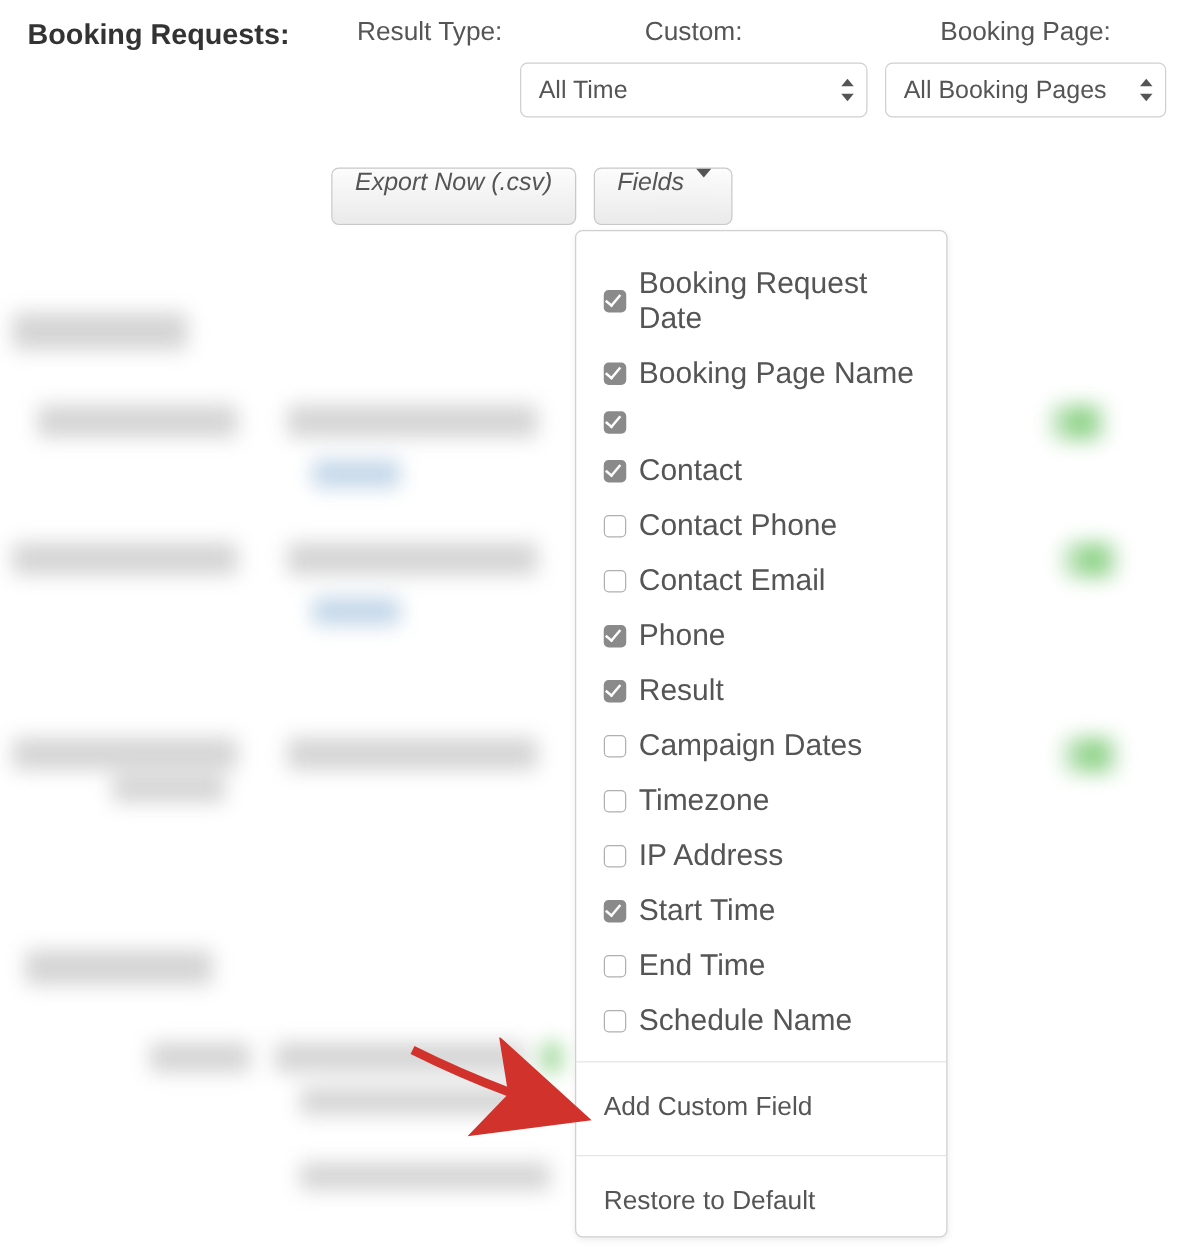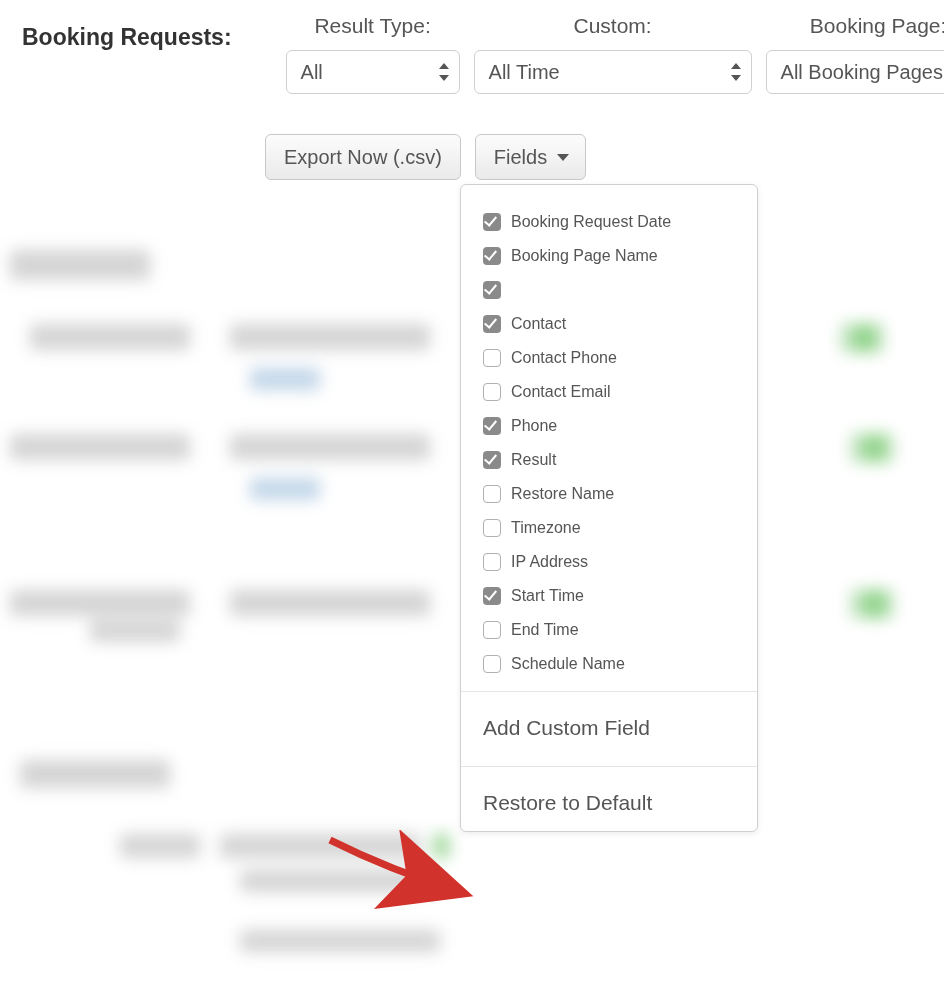--- a/index.html
+++ b/index.html
@@ -1,59 +1,55 @@
 <!DOCTYPE html>
 <html><head>
 <meta charset="utf-8">
 <style>
   html,body{margin:0;padding:0;font-family:-apple-system,BlinkMacSystemFont,"Segoe UI",Helvetica,Arial,sans-serif;color:#555;background:#fff;}
   body{width:944px;height:1000px;position:relative;overflow:hidden;}
   .top{display:flex;align-items:flex-start;padding:14px 10px 0 22px;}
-  .title{font-weight:700;font-size:23px;color:#333;margin-top:10px;white-space:nowrap;}
+  .title{font-weight:700;font-size:23px;color:#333;margin-top:0;white-space:nowrap;}
   .filters{display:flex;gap:14px;margin-left:54px;}
   .filter{display:flex;flex-direction:column;}
   .filter-label{font-size:21px;color:#555;margin-bottom:12px;text-align:center;}
   .select{position:relative;height:44px;border:1px solid #d0d0d0;border-radius:6px;background:#fff;display:flex;align-items:center;padding:0 34px 0 14px;font-size:20px;color:#555;box-sizing:border-box;}
   .select.sm{width:174px;}
   .select.md{width:278px;}
   .select.lg{width:225px;}
   .chevrons{position:absolute;right:10px;top:50%;transform:translateY(-50%);width:10px;height:18px;}
   .chevrons::before,.chevrons::after{content:"";position:absolute;left:0;width:0;height:0;border-left:5px solid transparent;border-right:5px solid transparent;}
   .chevrons::before{top:0;border-bottom:6px solid #555;}
   .chevrons::after{bottom:0;border-top:6px solid #555;}
   .row2{display:flex;gap:14px;margin:40px 0 0 265px;}
-  .btn{height:44px;border:1px solid #c8c8c8;border-radius:6px;background:linear-gradient(#fcfcfc,#eaeaea);display:flex;align-items:center;padding:0 18px;font-size:20px;color:#555;white-space:nowrap;}
+  .btn{height:44px;border:1px solid #c8c8c8;border-radius:6px;background:linear-gradient(#fcfcfc,#eaeaea);display:flex;align-items:flex-start;padding:0 18px;font-size:20px;color:#555;white-space:nowrap;font-style:italic;}
   .btn.fields{padding-right:16px;}
   .caret-down{margin-left:10px;width:0;height:0;border-left:6px solid transparent;border-right:6px solid transparent;border-top:7px solid #555;}
   .dropdown{position:absolute;left:460px;top:184px;width:296px;border:1px solid #d0d0d0;border-radius:6px;background:#fff;box-shadow:0 2px 6px rgba(0,0,0,0.08);padding:20px 0 0 0;z-index:10;}
-  .field-item{display:flex;align-items:center;padding:8px 20px 8px 22px;font-size:16px;color:#555;}
+  .field-item{display:flex;align-items:center;padding:8px 20px 8px 22px;font-size:24px;color:#555;}
   .cb{width:18px;height:18px;border-radius:4px;margin-right:10px;flex-shrink:0;box-sizing:border-box;position:relative;}
   .cb.unchecked{border:1.5px solid #b0b0b0;}
   .cb.checked{background:#8a8a8a;}
   .cb.checked::after{content:"";position:absolute;left:4px;top:1px;width:5px;height:10px;border:solid #fff;border-width:0 2.5px 2.5px 0;transform:rotate(40deg);}
   .sep{height:1px;background:#e5e5e5;margin:10px 0;}
   .action-item{padding:14px 22px 16px 22px;font-size:21px;color:#555;}
   
   .bg{position:absolute;left:0;top:220px;right:0;bottom:0;filter:blur(8px);opacity:0.9;z-index:1;}
   .bg-green{position:absolute;width:44px;height:28px;background:linear-gradient(90deg,#cfe8cf 0%,#73c96a 60%,#cfe8cf 100%);border-radius:3px;}
   .bg-grey{position:absolute;background:#d0d0d0;border-radius:3px;}
   .arrow{position:absolute;left:320px;top:830px;z-index:20;}
 </style>
 </head>
 <body>
 
 <div class="top">
   <div class="title">Booking Requests:</div>
   <div class="filters">
     <div class="filter">
       <div class="filter-label">Result Type:</div>
-      <div class="select sm">
-        <span>All</span>
-        <span class="chevrons"></span>
-      </div>
     </div>
     <div class="filter">
       <div class="filter-label">Custom:</div>
       <div class="select md">
         <span>All Time</span>
         <span class="chevrons"></span>
       </div>
     </div>
     <div class="filter">
       <div class="filter-label">Booking Page:</div>
@@ -129,21 +125,21 @@
       <div class="field-item">
         <span class="cb checked"></span>
         <span>Phone</span>
       </div>
       <div class="field-item">
         <span class="cb checked"></span>
         <span>Result</span>
       </div>
       <div class="field-item">
         <span class="cb unchecked"></span>
-        <span>Restore Name</span>
+        <span>Campaign Dates</span>
       </div>
       <div class="field-item">
         <span class="cb unchecked"></span>
         <span>Timezone</span>
       </div>
       <div class="field-item">
         <span class="cb unchecked"></span>
         <span>IP Address</span>
       </div>
       <div class="field-item">

